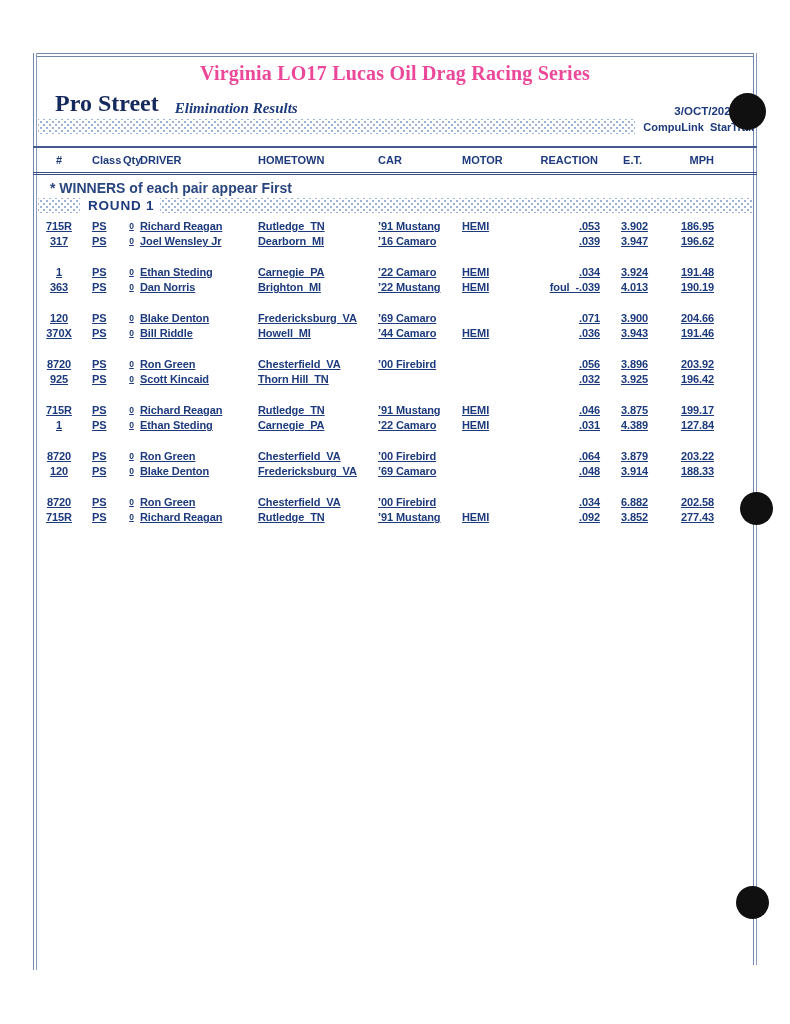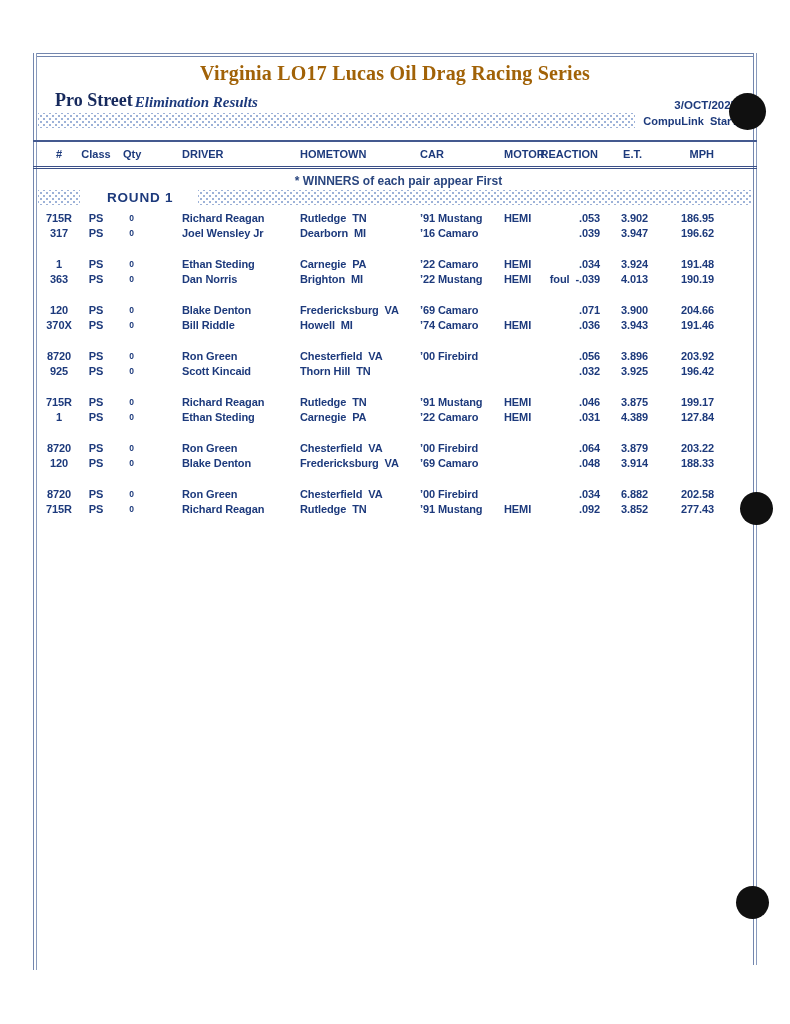--- a/index.html
+++ b/index.html
@@ -18,68 +18,68 @@
   
   .hole{position:absolute;background:#101010;border-radius:50%;z-index:30;}
   .hole.h1{left:729px;top:93px;width:37px;height:37px;}
   .hole.h2{left:740px;top:492px;width:33px;height:33px;}
   .hole.h3{left:736px;top:886px;width:33px;height:33px;}
 
   
   .sheet{position:absolute;left:33px;top:53px;width:724px;}
 
   .title{margin-top:9px;text-align:center;font-family:"Liberation Serif",serif;
-    font-weight:bold;font-size:20px;color:#a16207;letter-spacing:.2px;}
+    font-weight:bold;font-size:20px;color:#ec4899;letter-spacing:.2px;}
 
   .subheader{display:flex;align-items:flex-end;margin-top:5px;padding:0 20px 0 22px;}
-  .class-title{font-family:"Liberation Serif",serif;font-weight:bold;font-size:18px;color:#16295c;}
+  .class-title{font-family:"Liberation Serif",serif;font-weight:bold;font-size:24px;color:#16295c;}
   .subtitle{font-family:"Liberation Serif",serif;font-style:italic;font-weight:bold;
-    font-size:15px;color:#1d3a7c;margin-left:2px;}
+    font-size:15px;color:#1d3a7c;margin-left:16px;}
   .date{margin-left:auto;font-size:11.5px;font-weight:bold;color:#1d3a7c;}
 
   .brand-band{display:flex;align-items:center;height:17px;margin:1px 3px 0 5px;}
   .brand-band .dots{flex:1;height:15px;}
   .brand-label{margin-left:8px;font-size:11px;font-weight:bold;white-space:pre;}
 
   .dots{
     background-image:
       radial-gradient(circle,#9db2d8 1.05px,rgba(255,255,255,0) 1.35px),
       radial-gradient(circle,#9db2d8 1.05px,rgba(255,255,255,0) 1.35px);
     background-size:6px 6px;background-position:0 0,3px 3px;
   }
 
   .rule-a{margin-top:11px;height:0;border-top:2px solid #44598f;}
   .rule-b{height:0;border-top:3px double #3a4f87;}
 
   
   .grid{display:grid;padding-left:7px;
     grid-template-columns:38px 34px 28px 118px 120px 84px 60px 80px 48px 64px;}
   .c1{text-align:center;}
-  .c2{text-align:center;padding-left:2px;}
+  .c2{text-align:left;padding-left:2px;margin-left:12px;}
   .c3{text-align:center;margin-left:11px;}
-  .c4,.c5,.c6,.c7{text-align:left;white-space:pre;padding-left:42px;}
+  .c4,.c5,.c6,.c7{text-align:left;white-space:pre;}
   .c8,.c9{text-align:right;padding-right:2px;white-space:pre;}
   .c10{text-align:right;padding-left:8px;white-space:pre;}
 
   .head-row{height:24px;align-items:center;font-size:11px;font-weight:bold;letter-spacing:0;}
   .head-row .c8{padding-right:4px;}
   .head-row .c9{padding-right:8px;}
 
-  .winners-note{margin:5px 0 0 7px;font-size:12px;font-weight:bold;color:#2a467f;text-align:center;}
-
-  
-  .round-band{display:flex;align-items:center;height:17px;margin:1px 5px 4px 5px;gap:19px;}
+  .winners-note{margin:5px 0 0 17px;font-size:14px;font-weight:bold;color:#2a467f;}
+
+  
+  .round-band{display:flex;align-items:center;height:17px;margin:1px 5px 4px 5px;}
   .round-band .lead{width:42px;height:15px;}
   .round-band .tail{flex:1;height:15px;}
   .round-label{font-size:13.5px;font-weight:bold;letter-spacing:.8px;
     padding:0 6px 0 8px;white-space:pre;color:#1d3a7c;}
   .round-band.finals .round-label{padding-right:22px;}
   .results-body{margin-top:0;}
   .round-band{margin-top:1px;}
-  .pair{margin-bottom:15px;}
+  .pair{margin-bottom:15px;text-decoration:underline;}
   .row{height:15.5px;align-items:center;font-size:11px;font-weight:bold;letter-spacing:-.1px;}
   .row .c3{font-size:8.5px;}
 </style>
 </head>
 <body>
 
 <div class="frame-top"></div>
 <div class="frame-left"></div>
 <div class="frame-right"></div>
 
@@ -191,21 +191,21 @@
     <span class="c8">.071</span>
     <span class="c9">3.900</span>
     <span class="c10">204.66</span>
   </div>
         <div class="grid row">
     <span class="c1">370X</span>
     <span class="c2">PS</span>
     <span class="c3">0</span>
     <span class="c4">Bill Riddle</span>
     <span class="c5">Howell  MI</span>
-    <span class="c6">’74 Camaro</span>
+    <span class="c6">’44 Camaro</span>
     <span class="c7">HEMI</span>
     <span class="c8">.036</span>
     <span class="c9">3.943</span>
     <span class="c10">191.46</span>
   </div>
       </div>
       <div class="pair">
         <div class="grid row">
     <span class="c1">8720</span>
     <span class="c2">PS</span>

